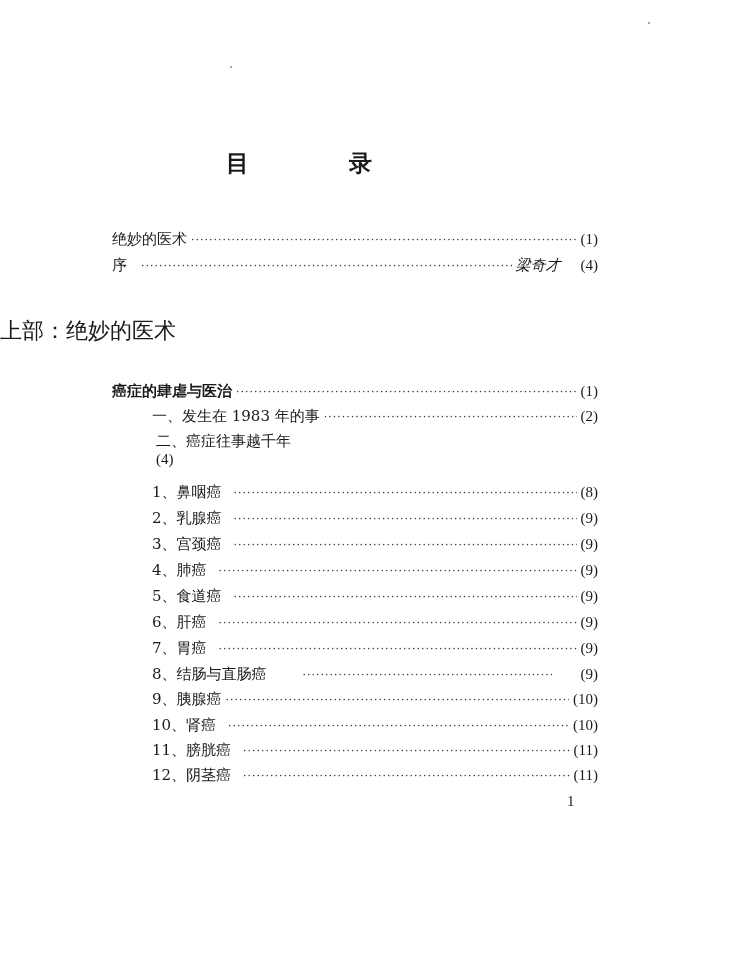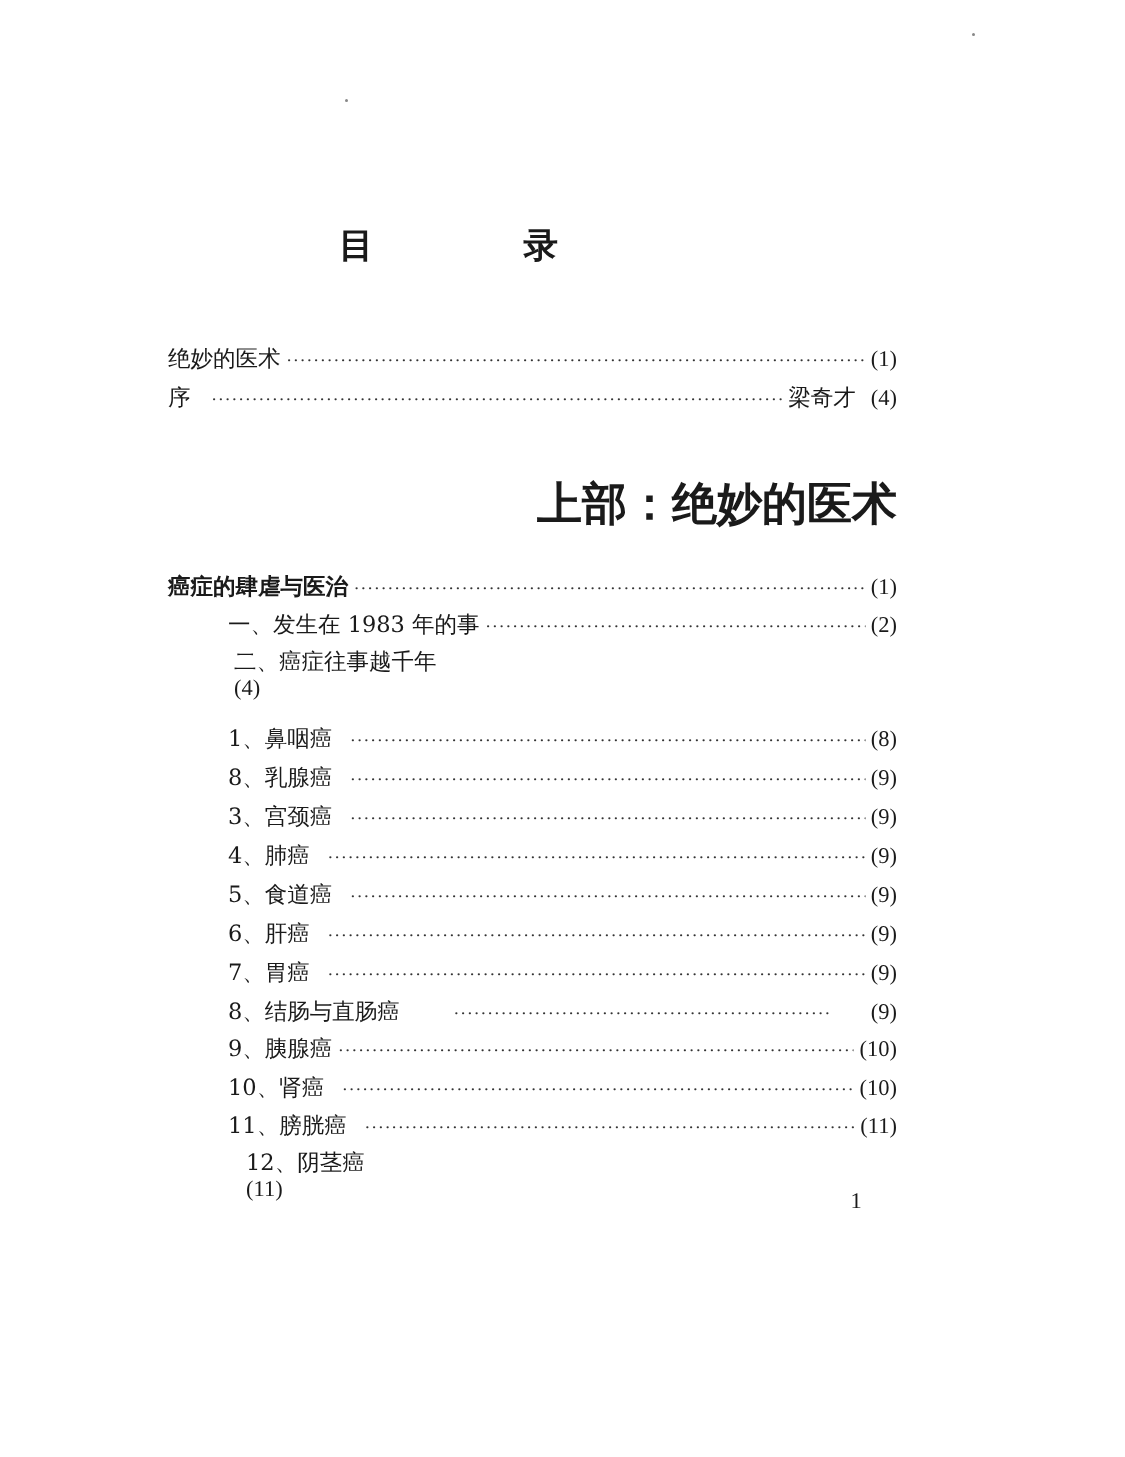--- a/index.html
+++ b/index.html
@@ -4,28 +4,28 @@
 <style>
   html, body { margin: 0; padding: 0; background: #ffffff; }
   body { width: 750px; height: 971px; position: relative; overflow: hidden;
          font-family: "DejaVu Serif", serif; color: #1a1a1a; }
   .page { position: absolute; left: 0; top: 0; width: 598px; height: 971px; border-radius: 27px; }
   .speck { position: absolute; width: 2px; height: 2px; background: #888; border-radius: 1px; }
   .title { position: absolute; top: 148px; left: 0; width: 100%; text-align: center;
            font-family: "DejaVu Sans", sans-serif; font-weight: bold; font-size: 23px; letter-spacing: 0; }
   .title span { display: inline-block; }
   .title .gap { width: 100px; }
-  .part-title { position: absolute; top: 316px; left: 0; width: 100%; text-align: right;
-                font-family: "DejaVu Sans", sans-serif; font-weight: bold; font-size: 30px; }
+  .part-title { position: absolute; top: 316px; left: 0; width: 100%; text-align: left;
+                font-family: "DejaVu Sans", sans-serif; font-weight: normal; font-size: 22px; }
   .row { position: absolute; display: flex; align-items: baseline; font-size: 15px; height: 24px; }
   .row .label { white-space: nowrap; }
   .row .dots { flex: 1; overflow: hidden; white-space: nowrap; margin: 0 4px; letter-spacing: 1px;
                font-size: 11px; color: #333; }
   .row .dots::before { content: "··································································································································"; }
-  .row .author { white-space: nowrap; margin-right: 10px; }
+  .row .author { white-space: nowrap; margin-right: 20px; font-style: italic; }
   .row .pg { white-space: nowrap; font-family: "Liberation Serif", serif; font-size: 15px; }
   .bold { font-weight: bold; font-family: "DejaVu Sans", sans-serif; }
   .footer { position: absolute; top: 793px; left: 567px; font-family: "Liberation Serif", serif; font-size: 15px; }
 </style>
 </head>
 <body>
 
 <div class="page">
   <div class="speck" style="left:230px;top:66px;"></div>
   <div class="speck" style="left:648px;top:22px;"></div>
@@ -64,21 +64,21 @@
     <span class="dots"></span>
     <span class="pg">(4)</span>
   </div>
 
   <div class="row" style="top:483px;left:152px;width:446px;">
     <span class="label">1、鼻咽癌</span>
     <span class="dots" style="margin-left:12px;"></span>
     <span class="pg">(8)</span>
   </div>
   <div class="row" style="top:509px;left:152px;width:446px;">
-    <span class="label">8、乳腺癌</span>
+    <span class="label">2、乳腺癌</span>
     <span class="dots" style="margin-left:12px;"></span>
     <span class="pg">(9)</span>
   </div>
   <div class="row" style="top:535px;left:152px;width:446px;">
     <span class="label">3、宫颈癌</span>
     <span class="dots" style="margin-left:12px;"></span>
     <span class="pg">(9)</span>
   </div>
   <div class="row" style="top:561px;left:152px;width:446px;">
     <span class="label">4、肺癌</span>
@@ -113,20 +113,20 @@
   <div class="row" style="top:716px;left:152px;width:446px;">
     <span class="label">10、肾癌</span>
     <span class="dots" style="margin-left:12px;"></span>
     <span class="pg">(10)</span>
   </div>
   <div class="row" style="top:741px;left:152px;width:446px;">
     <span class="label">11、膀胱癌</span>
     <span class="dots" style="margin-left:12px;"></span>
     <span class="pg">(11)</span>
   </div>
-  <div class="row" style="top:766px;left:152px;width:446px;flex-direction:column;">
+  <div class="row" style="top:766px;left:152px;width:446px;">
     <span class="label">12、阴茎癌</span>
     <span class="dots" style="margin-left:12px;"></span>
     <span class="pg">(11)</span>
   </div>
 
   <div class="footer">1</div>
 </div>
 
 </body></html>

